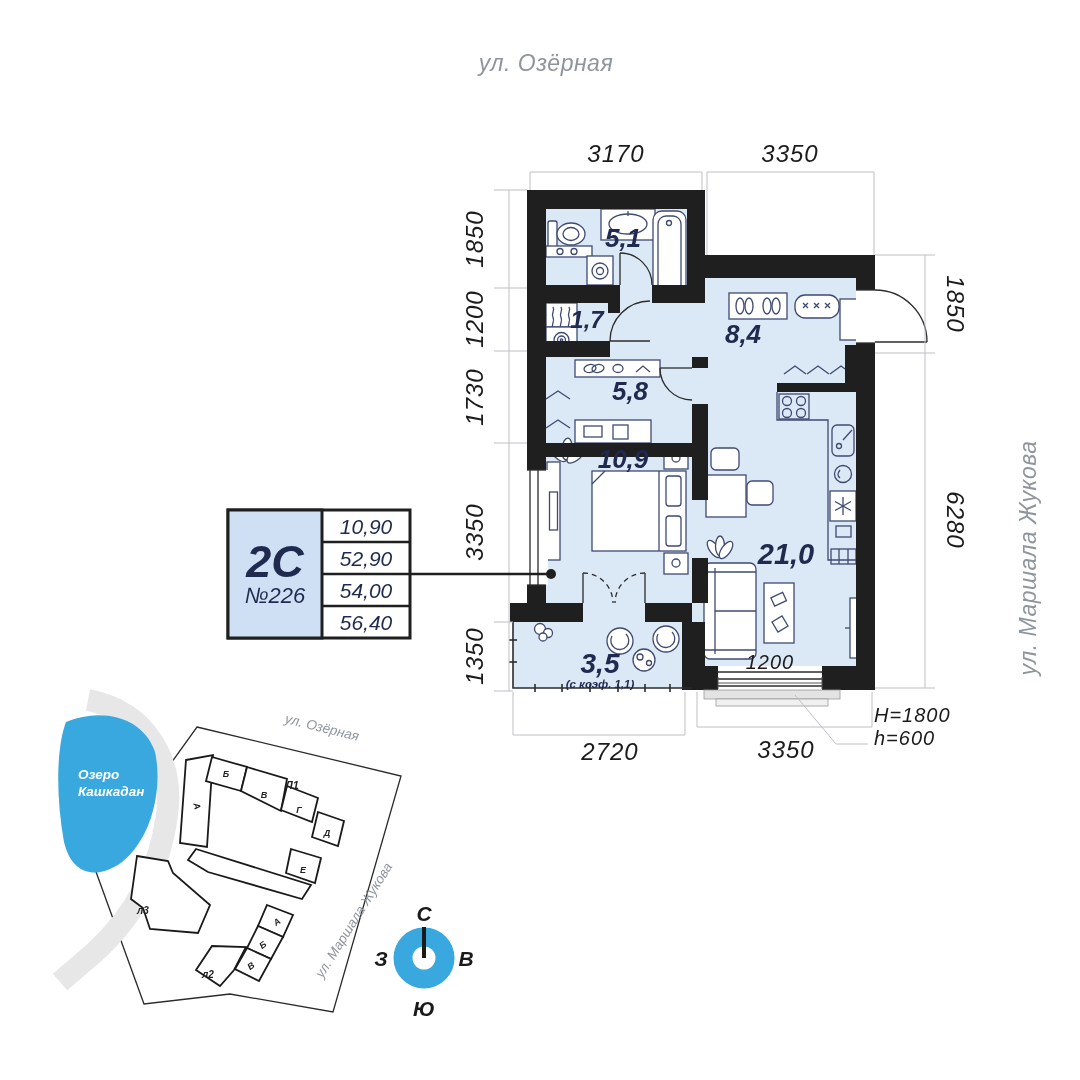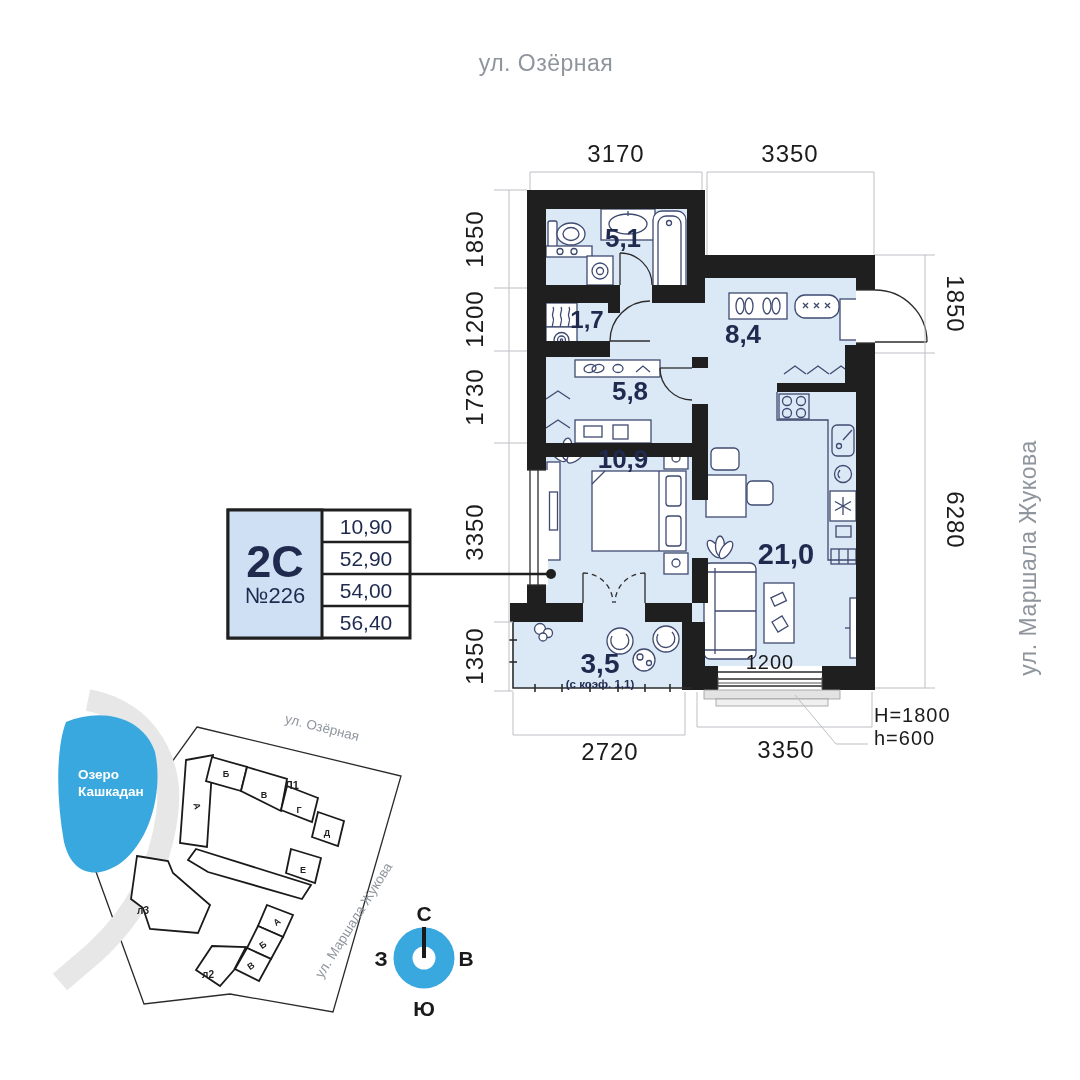--- a/index.html
+++ b/index.html
@@ -1,17 +1,17 @@
 <!DOCTYPE html>
 <html><head>
 <meta charset="utf-8">
 <style>
   html,body{margin:0;padding:0;background:#ffffff;}
   .stage{position:relative;width:1080px;height:1080px;background:#fff;overflow:hidden;
-         font-family:"Liberation Sans", sans-serif;}
+         font-family:"Liberation Sans", sans-serif;font-style:italic;}
   svg text{font-family:"Liberation Sans", sans-serif;}
   .dim{fill:#1b1b1b;font-size:24px;font-weight:500;letter-spacing:1px;}
   .dim-small{fill:#1b1b1b;font-size:20px;font-weight:500;letter-spacing:1px;}
   .room{fill:#1f2a4e;font-weight:600;}
   .street{fill:#8f959d;font-size:23px;letter-spacing:.5px;}
   .mapstreet{fill:#8f959d;font-size:13.5px;}
   .maplbl{fill:#222;font-weight:700;}
   .furn{stroke:#3f4a70;stroke-width:1.3;fill:#ffffff;}
   .furnl{stroke:#3f4a70;stroke-width:1.3;fill:none;}
   .door{stroke:#2c2c2c;stroke-width:1.3;fill:none;}

